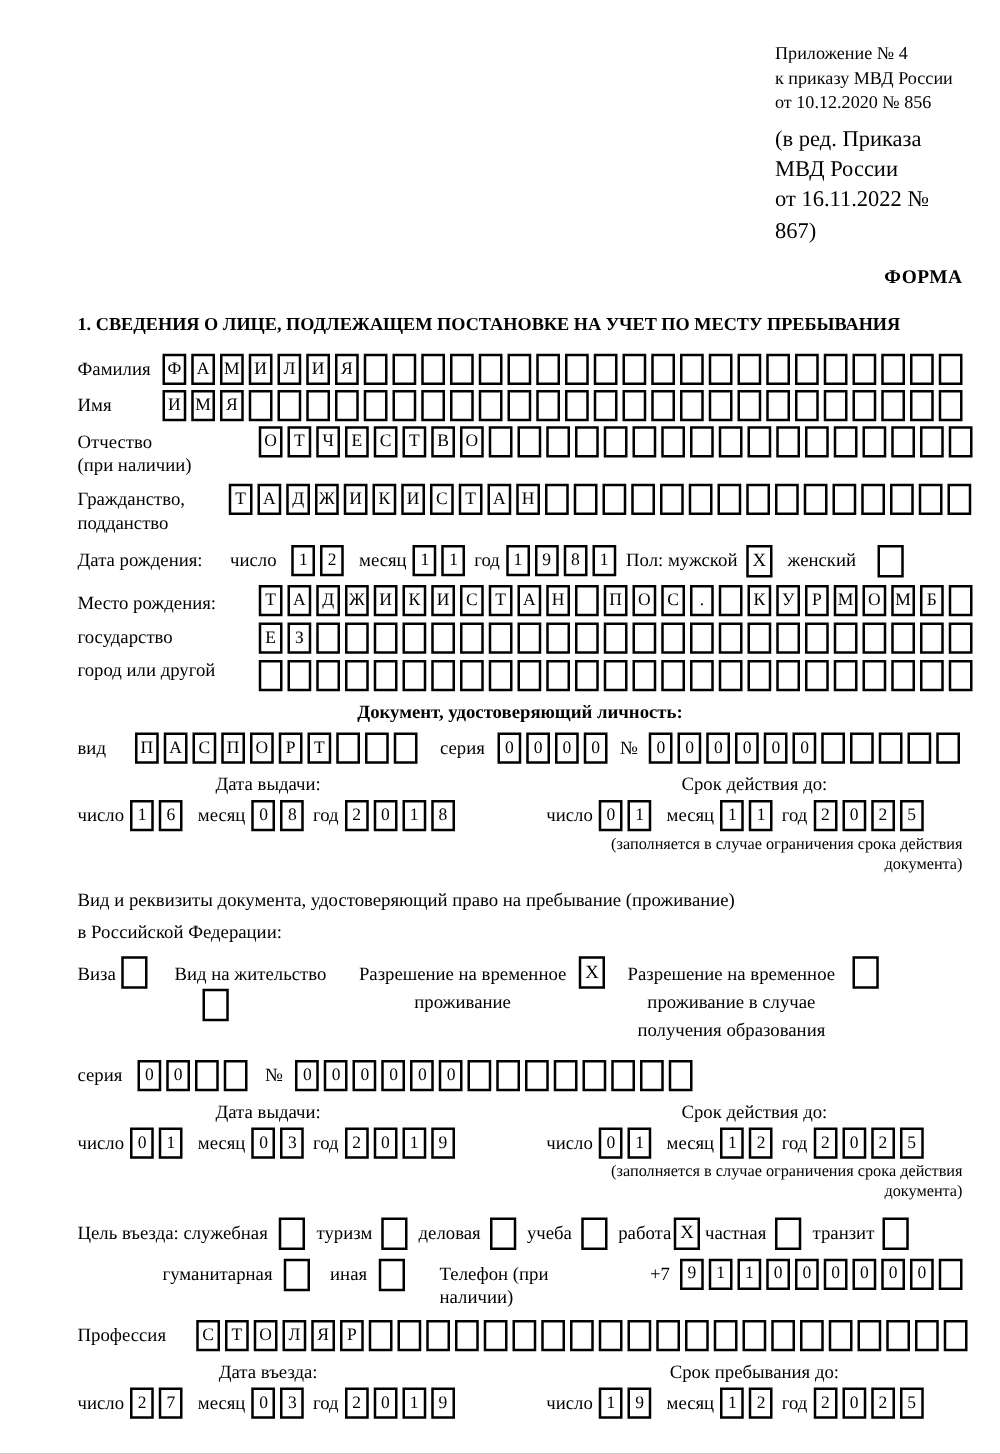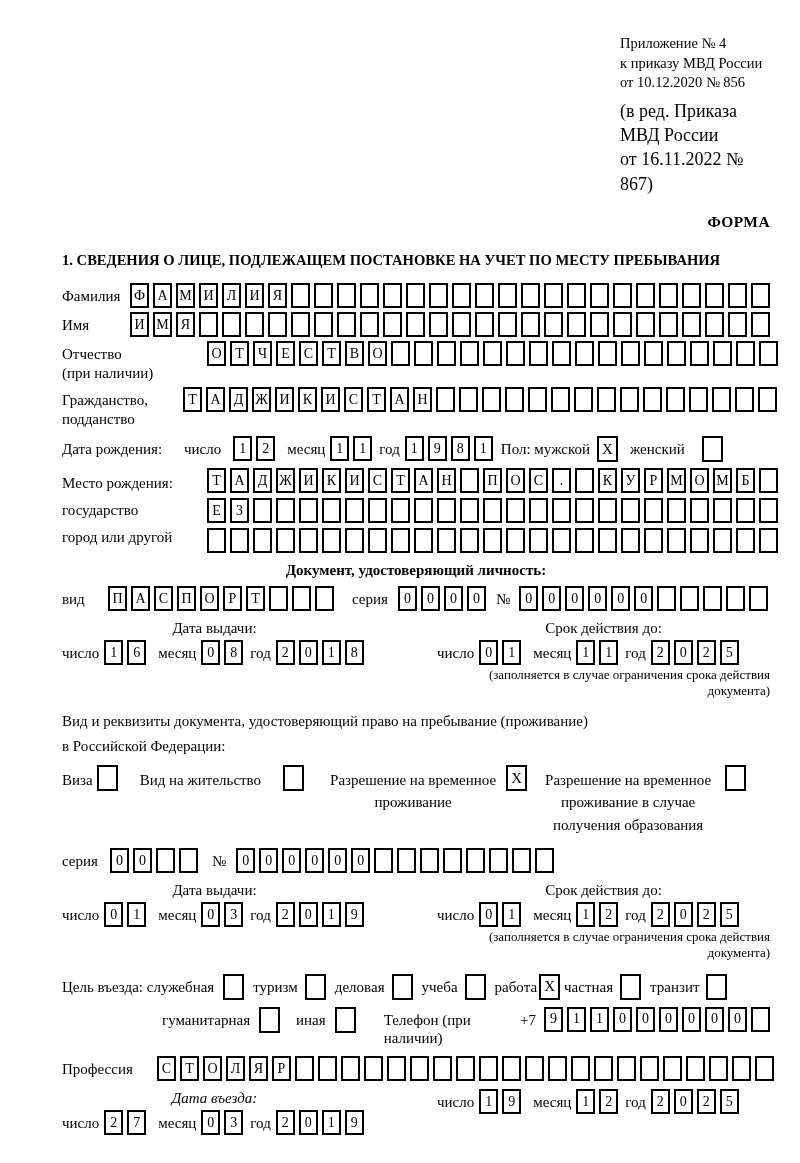--- a/index.html
+++ b/index.html
@@ -47,21 +47,21 @@
 
   .intro{margin-top:10px;line-height:1.65;}
   .opts{display:flex;align-items:flex-start;margin:6px 0 12px;}
   .opt{display:flex;align-items:flex-start;}
   .opt .olbl{padding-top:4px;text-align:center;line-height:1.5;}
   .opt .cb{margin-left:10px;}
 
   .purposes{display:flex;align-items:flex-start;margin-top:12px;flex-wrap:nowrap;}
   .pitem{display:flex;align-items:flex-start;margin-left:9px;}
   .pitem .plbl{padding-top:4px;margin-right:7px;white-space:nowrap;}
-  .purline2{display:flex;align-items:flex-start;margin-top:7px;margin-left:100px;}
+  .purline2{display:flex;align-items:flex-start;margin-top:7px;margin-left:68px;}
   .phone-lbl{padding-top:4px;margin-left:28px;}
   .phone-pre{padding-top:4px;margin-left:26px;margin-right:8px;}
 </style>
 </head>
 <body>
 
 <div class="page">
 
   <div class="annex">
     <div>Приложение № 4</div>
@@ -421,21 +421,21 @@
   <div class="intro">
     <div>Вид и реквизиты документа, удостоверяющий право на пребывание (проживание)</div>
     <div>в Российской Федерации:</div>
   </div>
 
   <div class="opts">
     <div class="opt">
       <span class="olbl">Виза</span>
       <span class="cb" style="margin-left:4px;"></span>
     </div>
-    <div class="opt" style="margin-left:22px;">
+    <div class="opt" style="margin-left:22px;flex-direction:column;">
       <span class="olbl">Вид на жительство</span>
       <span class="cb" style="margin-left:22px;"></span>
     </div>
     <div class="opt" style="margin-left:26px;">
       <span class="olbl">
         <span>Разрешение на временное</span><br>
         <span>проживание</span>
       </span>
       <span class="cb">X</span>
     </div>
@@ -602,21 +602,21 @@
         <span class="cell"></span>
         <span class="cell"></span>
         <span class="cell"></span>
         <span class="cell"></span>
         <span class="cell"></span>
       </div>
   </div>
 
   <div class="datepair">
     <div class="dleft">
-      <div class="dtitle" style="margin-right:70px;font-style:italic;">Дата въезда:</div>
+      <div class="dtitle" style="margin-right:70px;">Дата въезда:</div>
       <div class="dline">
         <span class="dg-lbl">число</span>
         <div class="cells">
             <span class="cell">2</span>
             <span class="cell">7</span>
           </div>
         <span class="dg-lbl mid">месяц</span>
         <div class="cells">
             <span class="cell">0</span>
             <span class="cell">3</span>
@@ -624,20 +624,21 @@
         <span class="dg-lbl" style="margin-left:7px;">год</span>
         <div class="cells">
             <span class="cell">2</span>
             <span class="cell">0</span>
             <span class="cell">1</span>
             <span class="cell">9</span>
           </div>
       </div>
     </div>
     <div class="dright">
+      <div class="dtitle">Срок пребывания до:</div>
       <div class="dline">
         <span class="dg-lbl">число</span>
         <div class="cells">
             <span class="cell">1</span>
             <span class="cell">9</span>
           </div>
         <span class="dg-lbl mid">месяц</span>
         <div class="cells">
             <span class="cell">1</span>
             <span class="cell">2</span>

